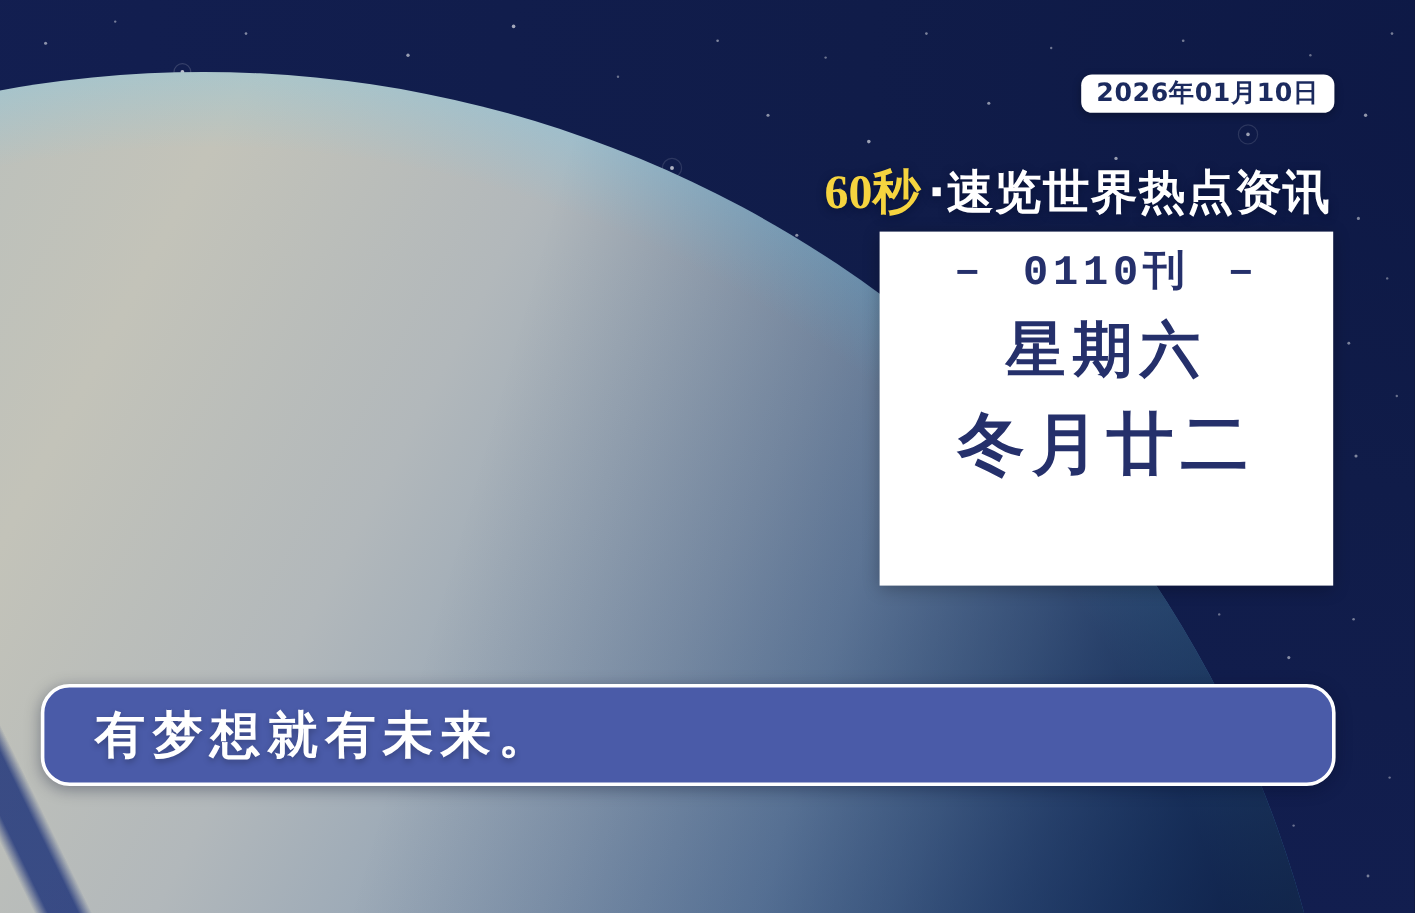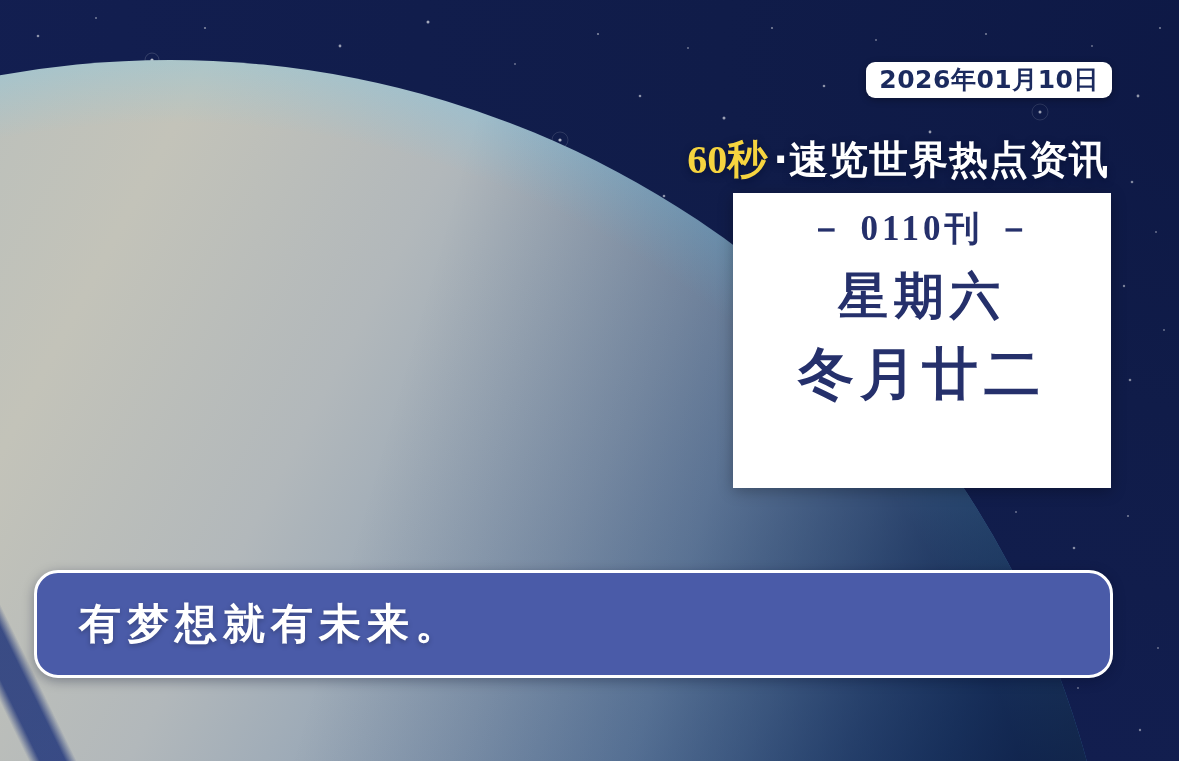--- a/index.html
+++ b/index.html
@@ -167,21 +167,21 @@
   
   .date-pill {
     position: absolute;
     right: 67px;
     top: 62px;
     z-index: 7;
     background: #FFFFFF;
     color: #1B2A5E;
     border-radius: 9px;
     padding: 5px 13px 6px;
-    font-size: 25px;
+    font-size: 21px;
     font-weight: bold;
     letter-spacing: .5px;
     line-height: 1;
     box-shadow: 0 2px 7px rgba(0,0,0,.3);
     font-family: "DejaVu Sans", "Liberation Sans", sans-serif;
   }
 
   
   .tagline {
     position: absolute;
@@ -216,21 +216,21 @@
     height: 295px;
     z-index: 7;
     background: #FFFFFF;
     box-shadow: 0 3px 14px rgba(0,0,0,.28);
     display: flex;
     flex-direction: column;
     align-items: center;
     justify-content: flex-start;
     padding-top: 18px;
     box-sizing: border-box;
-    font-family: Liberation Serif, serif;
+    font-family: Liberation Mono, monospace;
   }
   .issue {
     color: #25306B;
     font-size: 35px;
     font-weight: bold;
     letter-spacing: 4px;
     line-height: 1;
     margin-bottom: 14px;
     white-space: nowrap;
   }
@@ -252,21 +252,21 @@
     margin-top: 16px;
     white-space: nowrap;
   }
 
   
   .motto {
     position: absolute;
     left: 34px;
     top: 570px;
     width: 1079px;
-    height: 108px;
+    height: 85px;
     z-index: 7;
     box-sizing: border-box;
     background: #4A5BA8;
     border: 3px solid #FFFFFF;
     border-radius: 24px;
     display: flex;
     align-items: center;
     box-shadow: 0 3px 12px rgba(5,12,40,.35);
   }
   .motto-text {

